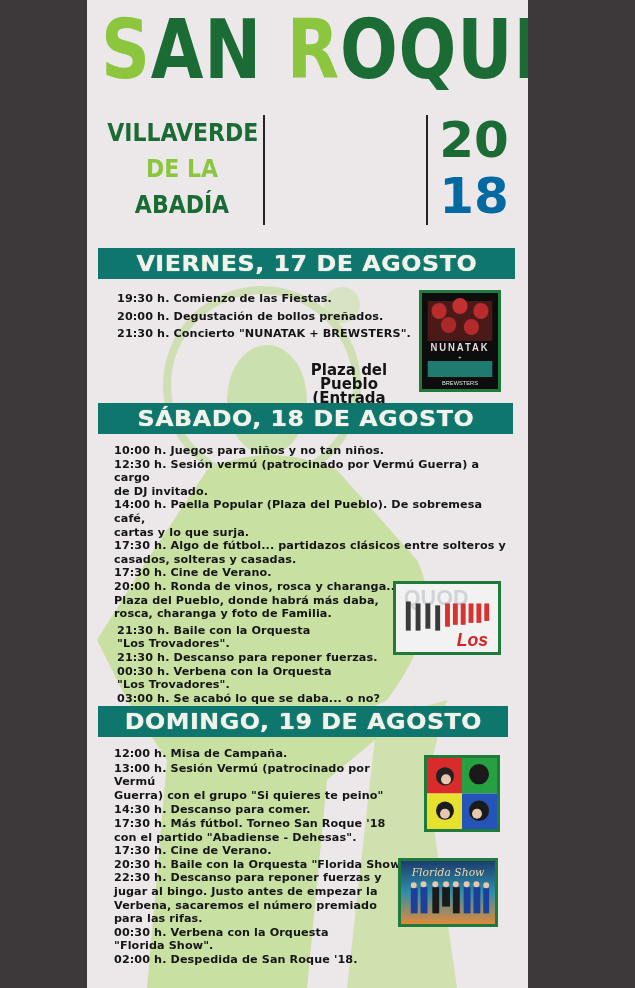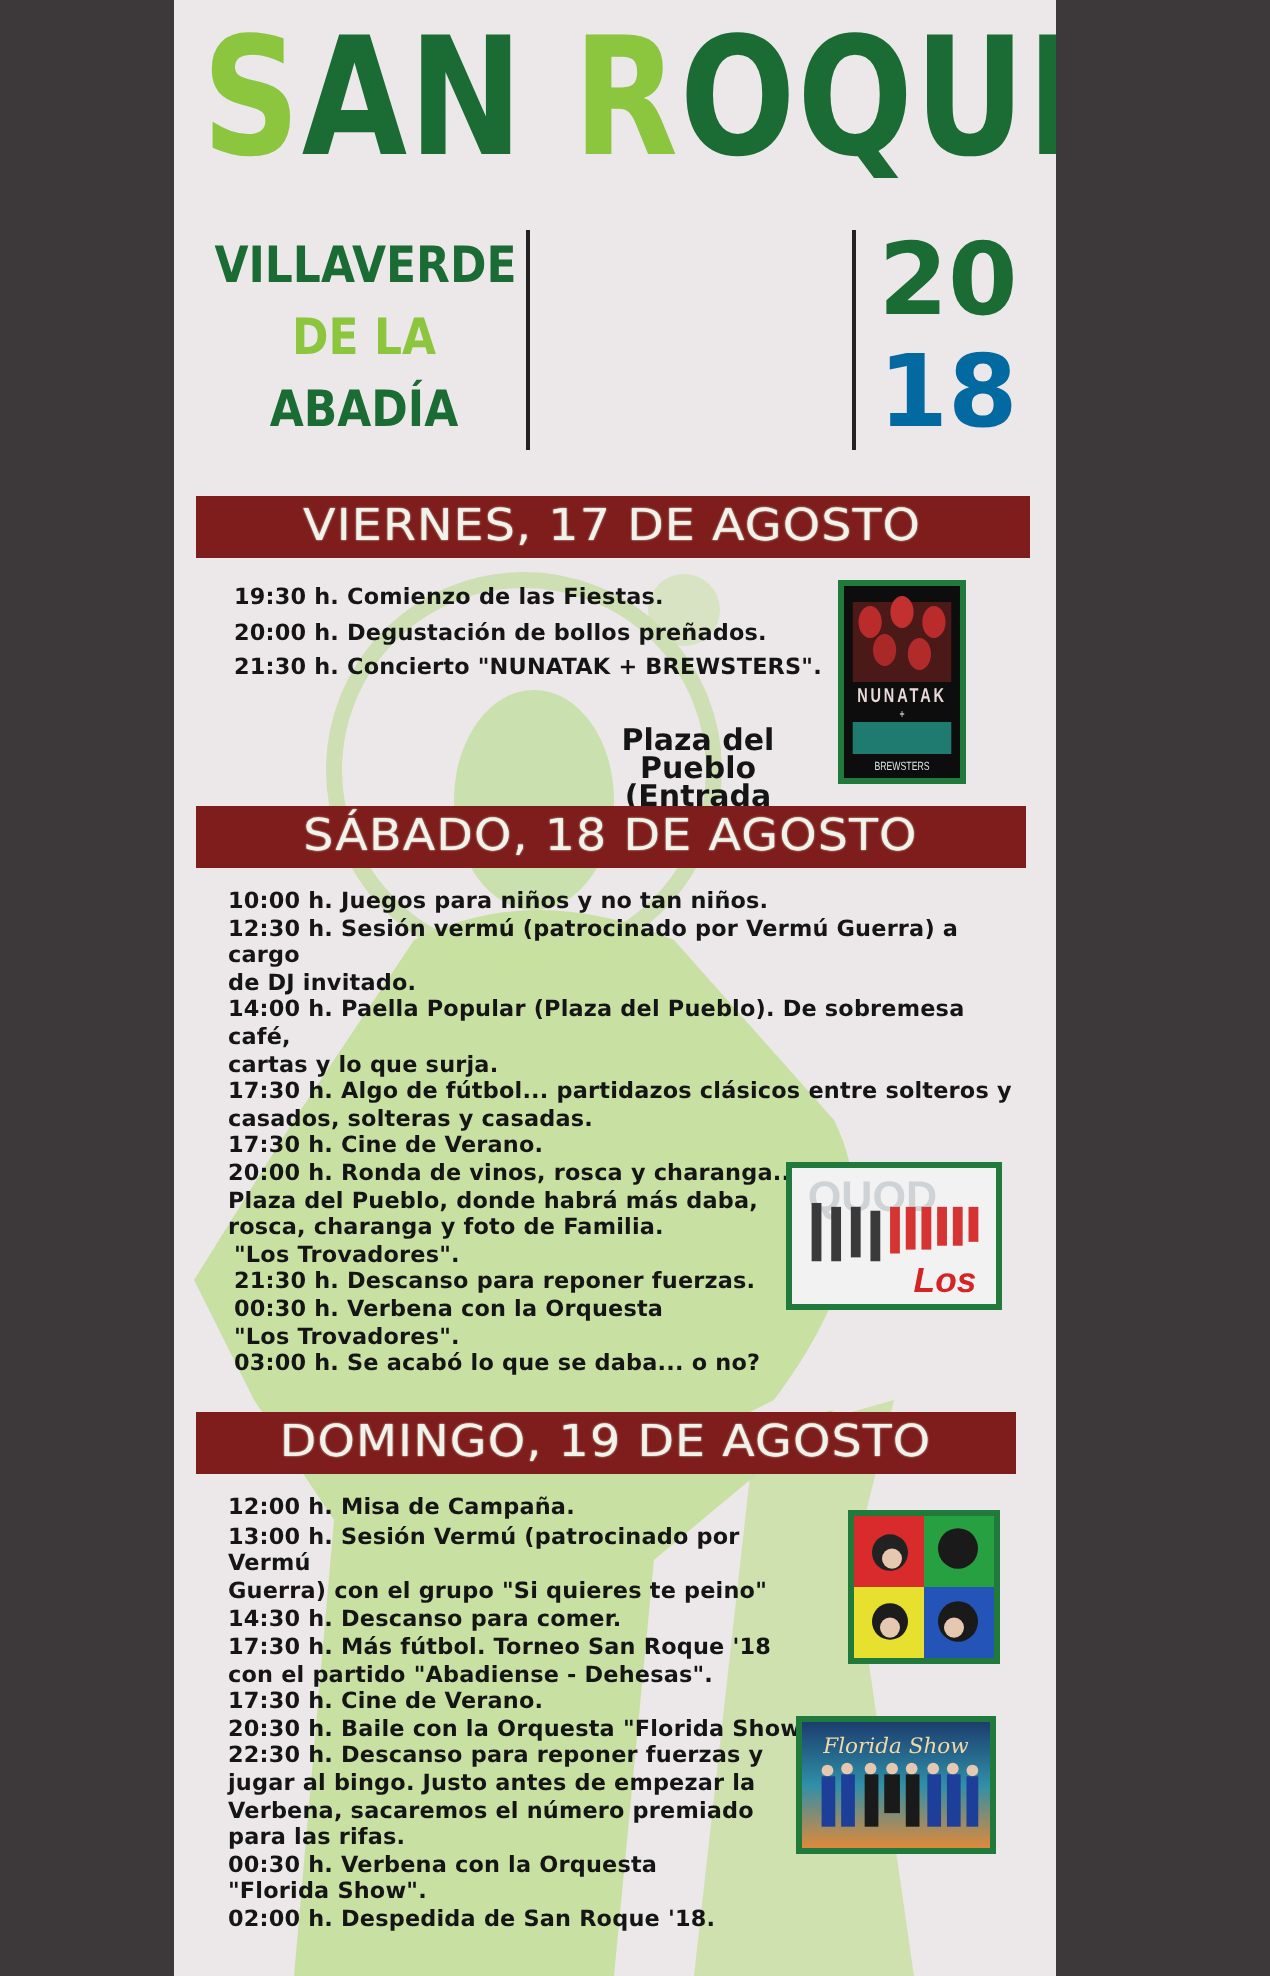--- a/index.html
+++ b/index.html
@@ -52,23 +52,23 @@
   .dates .d2 { font-size: 48px; line-height: 56px; transform: scaleX(0.78); letter-spacing: -1px; }
 
   .year {
     position: absolute; top: 112px; left: 346px; width: 82px; text-align: center;
     font-family: "DejaVu Sans", sans-serif; font-weight: bold; z-index: 2;
   }
   .year .y1 { color: #1a6b34; font-size: 50px; line-height: 56px; text-align: center; }
   .year .y2 { color: #0369a1; font-size: 50px; line-height: 56px; }
 
   .band {
-    position: absolute; left: 11px; height: 31px; background: #7f1d1d;
+    position: absolute; left: 11px; height: 31px; background: #0f766e;
     color: #f2f2ec; text-align: center; z-index: 2;
-    font-family: "DejaVu Sans", sans-serif; font-weight: normal;
+    font-family: "DejaVu Sans", sans-serif; font-weight: bold;
     font-size: 22px; line-height: 31px; letter-spacing: 0.5px;
     text-shadow: 0 0 1px #d9e8c6;
   }
   .band span { display: inline-block; transform: scaleX(1.08); }
 
   .sched {
     position: absolute; z-index: 2;
     font-family: "DejaVu Sans", sans-serif; font-weight: bold;
     font-size: 11.2px; color: #151515; letter-spacing: 0.1px;
   }
@@ -121,21 +121,21 @@
   </div>
   <div class="sched" style="left:30px; top:292px; width:300px;">
     <p style="margin-bottom:4px">19:30  h. Comienzo de las Fiestas.</p>
     <p style="margin-bottom:4px">20:00 h. Degustación de bollos preñados.</p>
     <p>21:30  h. Concierto "NUNATAK + BREWSTERS".</p>
   </div>
   <div class="venue">
     <div>Plaza del Pueblo</div>
     <div>(Entrada gratuita)</div>
   </div>
-  <div class="pic" style="left:332px; top:290px; width:64px; height:102px; background:#111;">
+  <div class="pic" style="left:332px; top:290px; width:82px; height:102px; background:#111;">
     <svg viewBox="0 0 80 96" preserveAspectRatio="none">
       <rect width="80" height="96" fill="#0d0d0d"></rect>
       <circle cx="18" cy="18" r="8" fill="#b52a2a"></circle>
         <circle cx="40" cy="13" r="8" fill="#c23131"></circle>
         <circle cx="62" cy="18" r="8" fill="#b52a2a"></circle>
       <circle cx="28" cy="32" r="8" fill="#9e2424"></circle>
         <circle cx="52" cy="34" r="8" fill="#a82828"></circle>
       <rect x="6" y="8" width="68" height="40" fill="#c23131" opacity="0.35"></rect>
       <text x="40" y="58" fill="#e9d9d9" font-family="Liberation Sans, sans-serif" font-weight="bold" font-size="10" text-anchor="middle" letter-spacing="2">NUNATAK</text>
       <text x="40" y="66" fill="#eee" font-size="6" text-anchor="middle">+</text>
@@ -152,20 +152,21 @@
     <p>12:30 h. Sesión vermú (patrocinado por Vermú Guerra) a cargo</p>
     <p>de DJ invitado.</p>
     <p>14:00 h. Paella Popular (Plaza del Pueblo). De sobremesa café,</p>
     <p>cartas y lo que surja.</p>
     <p>17:30  h. Algo de fútbol... partidazos clásicos entre solteros y</p>
     <p>casados, solteras y casadas.</p>
     <p>17:30  h. Cine de Verano.</p>
     <p>20:00 h. Ronda de vinos, rosca y charanga...con final en la</p>
     <p>Plaza del Pueblo, donde habrá más daba,</p>
     <p>rosca, charanga y foto de Familia.</p>
+    <p style="margin-top:3px; padding-left:3px">21:30  h. Baile con la Orquesta</p>
     <p style="padding-left:3px">"Los Trovadores".</p>
     <p style="padding-left:3px">21:30  h. Descanso para reponer fuerzas.</p>
     <p style="padding-left:3px">00:30 h. Verbena con la Orquesta</p>
     <p style="padding-left:3px">"Los Trovadores".</p>
     <p style="padding-left:3px">03:00 h. Se acabó lo que se daba... o no?</p>
   </div>
   <div class="pic" style="left:306px; top:581px; width:108px; height:74px; background:#4d7c0f;">
     <svg viewBox="0 0 104 70" preserveAspectRatio="none">
       <rect width="104" height="70" fill="#f2f2f2"></rect>
       <text x="8" y="22" fill="#cfd3d6" font-family="Liberation Sans, sans-serif" font-weight="bold" font-size="22">QUOD</text>

